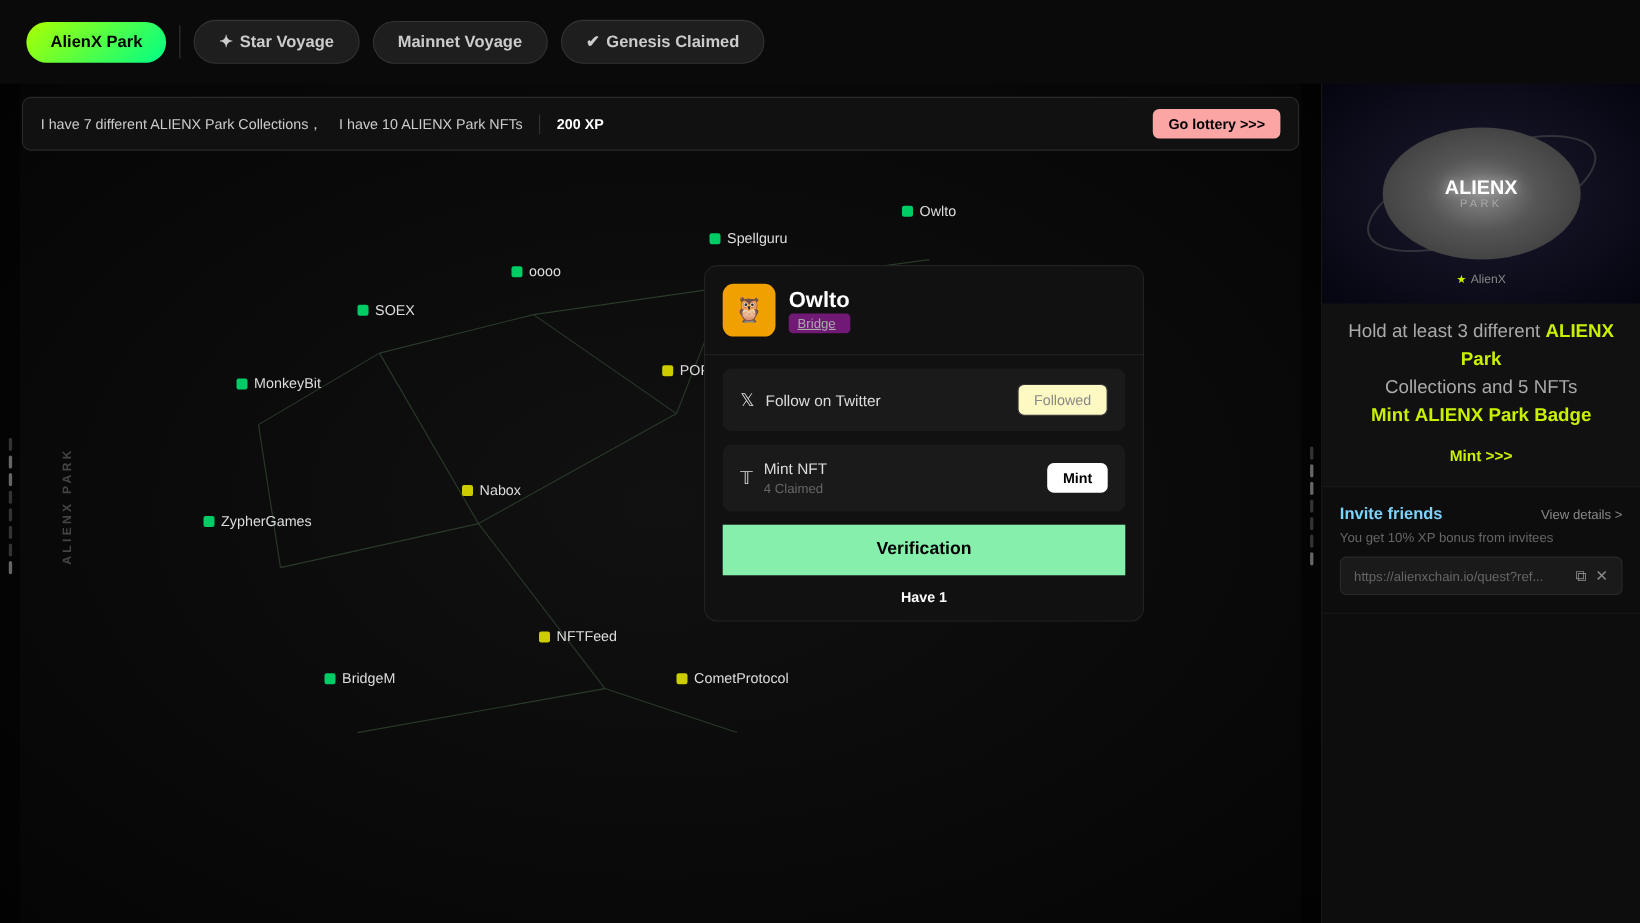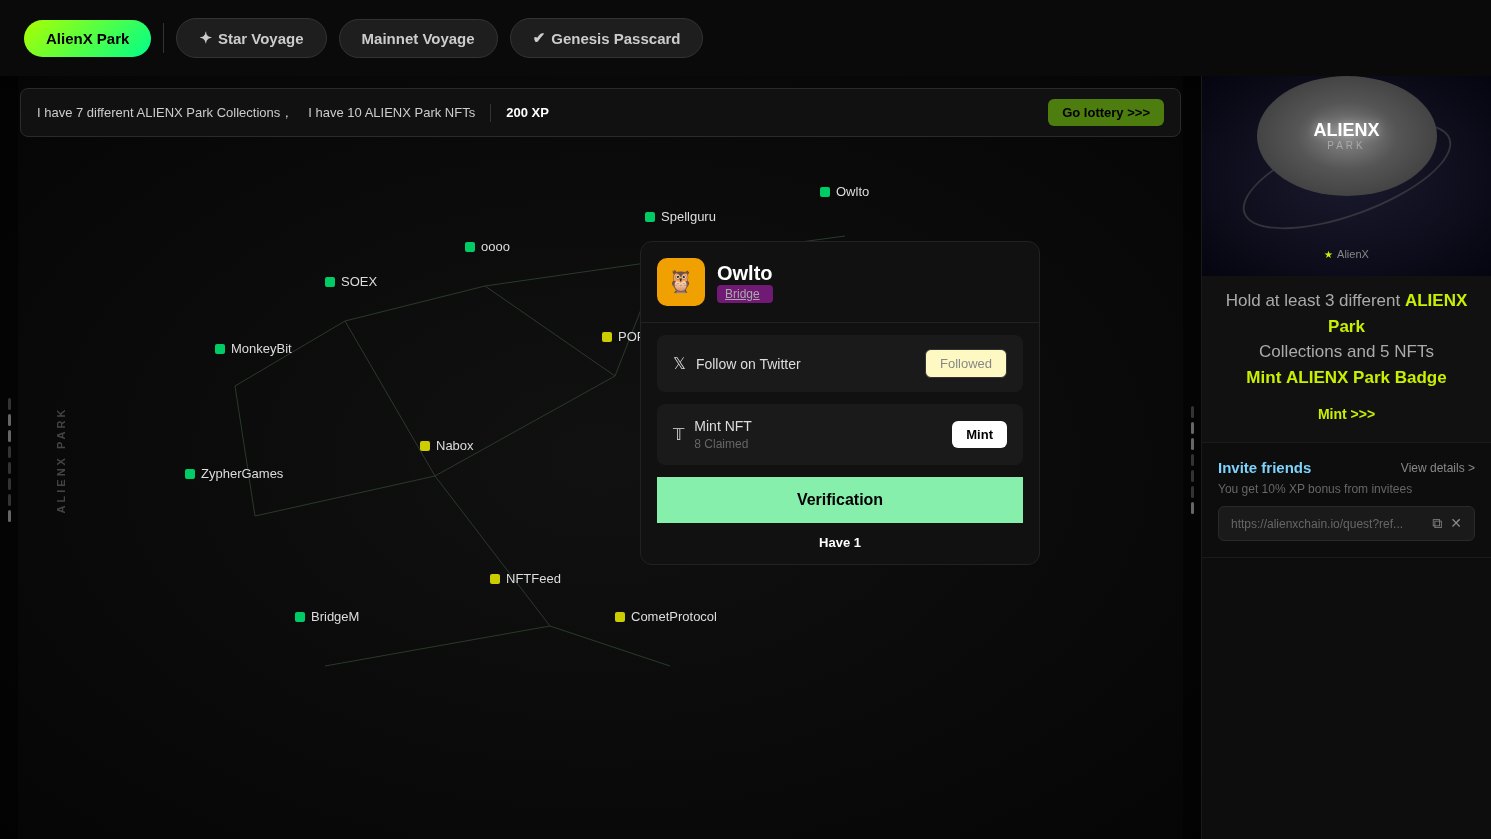--- a/index.html
+++ b/index.html
@@ -81,21 +81,21 @@
       width: 1px;
       height: 18px;
       background: #333;
     }
     .xp-badge {
       font-weight: bold;
       color: #fff;
     }
     .go-lottery-btn {
       margin-left: auto;
-      background: #4d7c0f;
+      background: #fca5a5;
       color: #000;
       border: none;
       border-radius: 6px;
       padding: 6px 14px;
       font-size: 13px;
       font-weight: 700;
       cursor: pointer;
     }
     .node {
       position: absolute;
@@ -269,21 +269,21 @@
     .park-card {
       background: #111;
       border-bottom: 1px solid #1a1a1a;
       padding-bottom: 16px;
     }
     .park-card-image {
       width: 100%;
       height: 200px;
       background: radial-gradient(ellipse at center, #1a1a2e 0%, #050510 100%);
       display: flex;
-      align-items: flex-start;
+      align-items: center;
       justify-content: center;
       position: relative;
       overflow: hidden;
     }
     .park-logo {
       width: 180px;
       height: 120px;
       background: radial-gradient(ellipse, #888 0%, #555 40%, #333 100%);
       border-radius: 50%;
       display: flex;
@@ -408,21 +408,21 @@
 <div class="header">
   <button class="nav-btn active">AlienX Park</button>
   <div class="nav-divider"></div>
   <button class="nav-btn inactive">
     <span>✦</span>
     <span>Star Voyage</span>
   </button>
   <button class="nav-btn inactive">Mainnet Voyage</button>
   <button class="nav-btn inactive">
     <span>✔</span>
-    <span>Genesis Passcard</span>
+    <span>Genesis Claimed</span>
   </button>
 </div>
 
 <div class="main-layout">
 
   <div class="map-area">
 
     <div class="vertical-label">ALIENX PARK</div>
 
     <div class="side-scroll-left">
@@ -525,21 +525,21 @@
         </div>
         <button class="followed-btn">Followed</button>
       </div>
 
       
       <div class="popup-task">
         <div class="popup-task-left">
           <span class="task-icon">𝕋</span>
           <div>
             <div>Mint NFT</div>
-            <div class="task-sub">8 Claimed</div>
+            <div class="task-sub">4 Claimed</div>
           </div>
         </div>
         <button class="mint-btn">Mint</button>
       </div>
 
       
       <button class="verification-btn">Verification</button>
 
       
       <div class="have-text">

